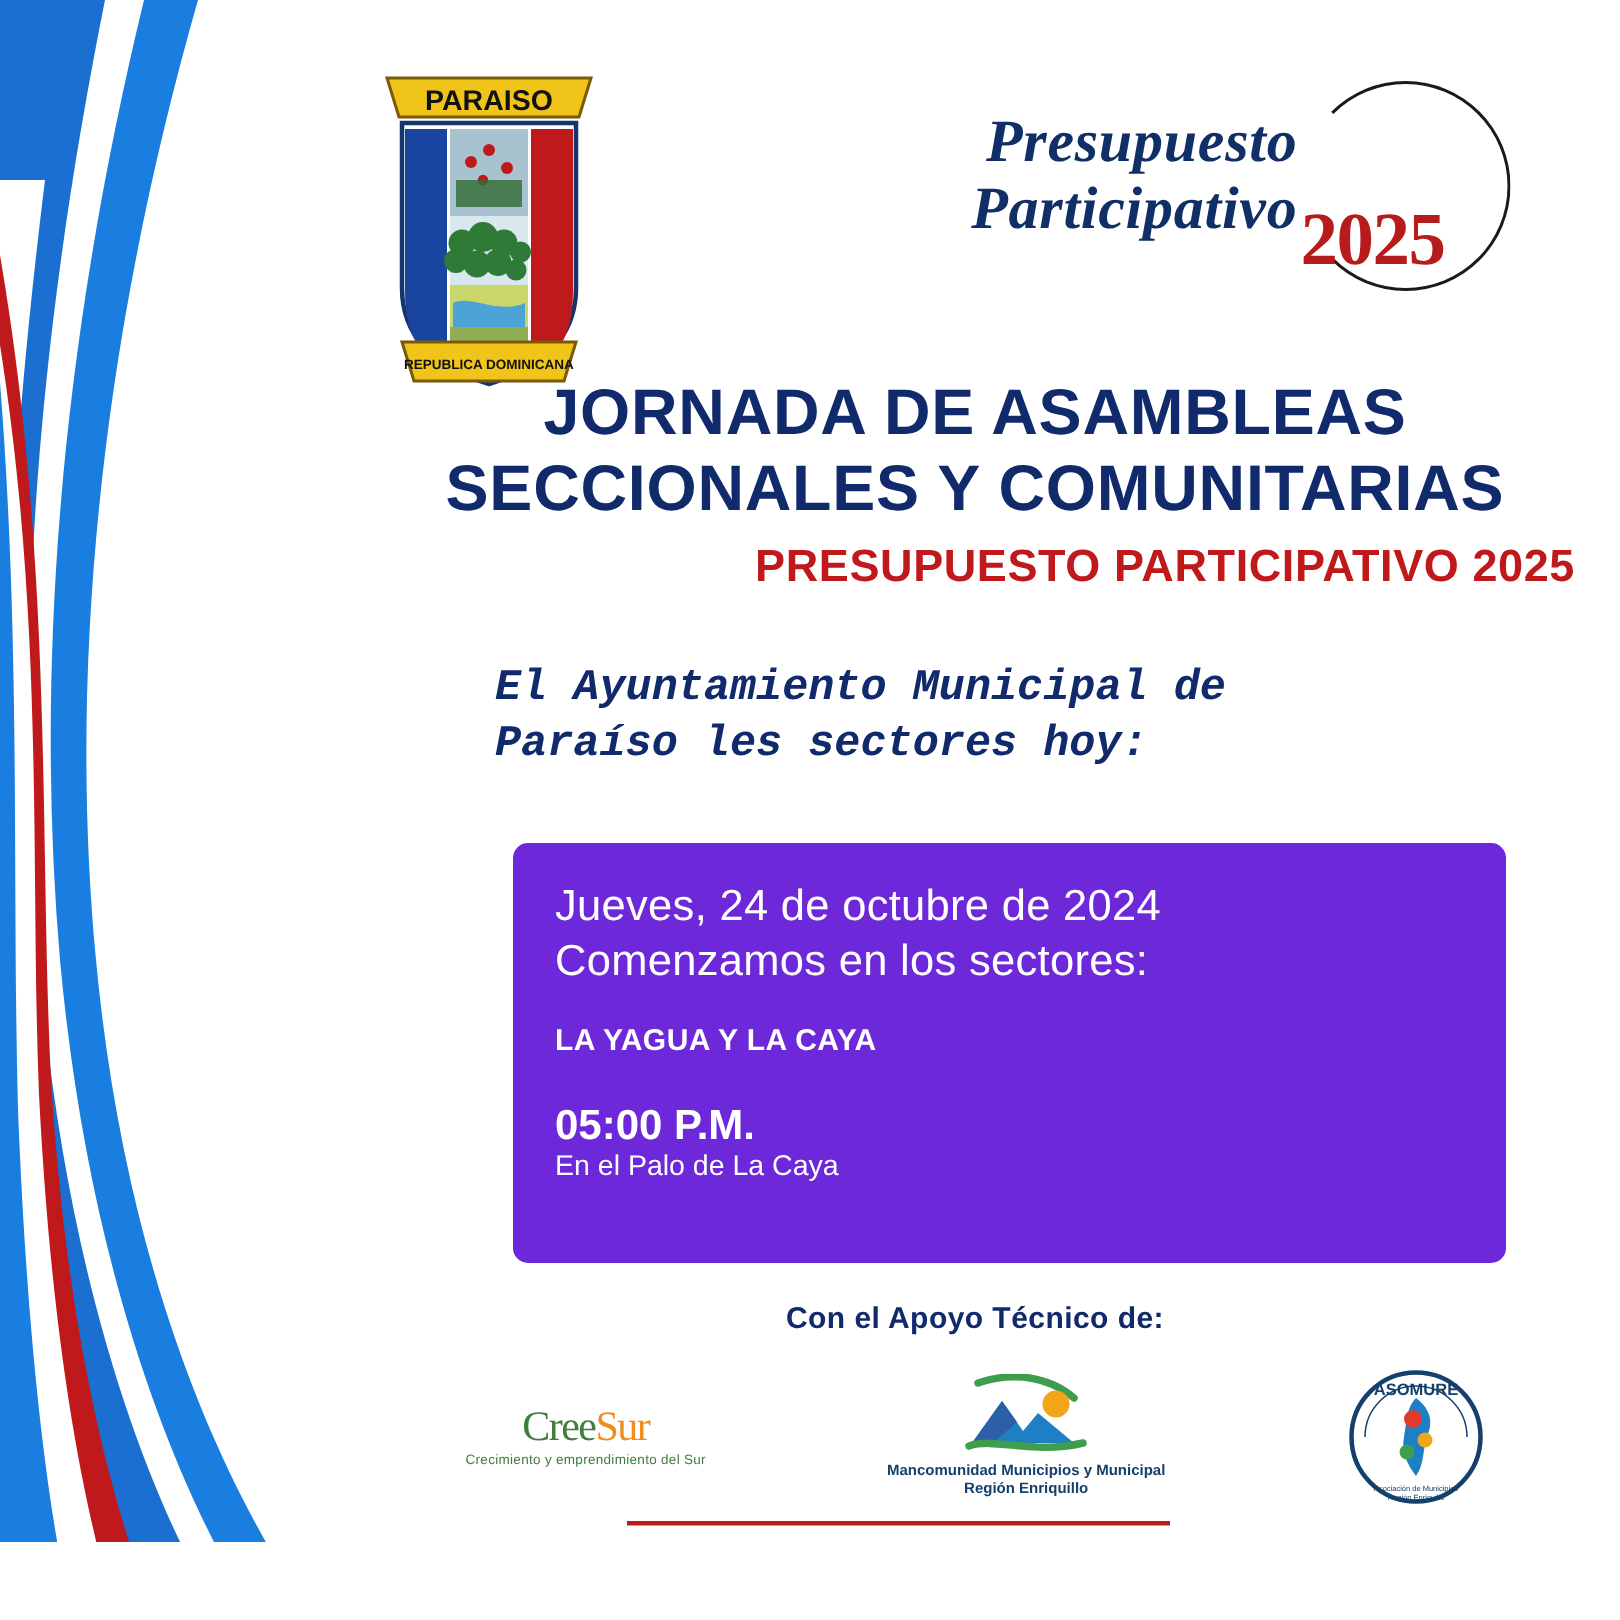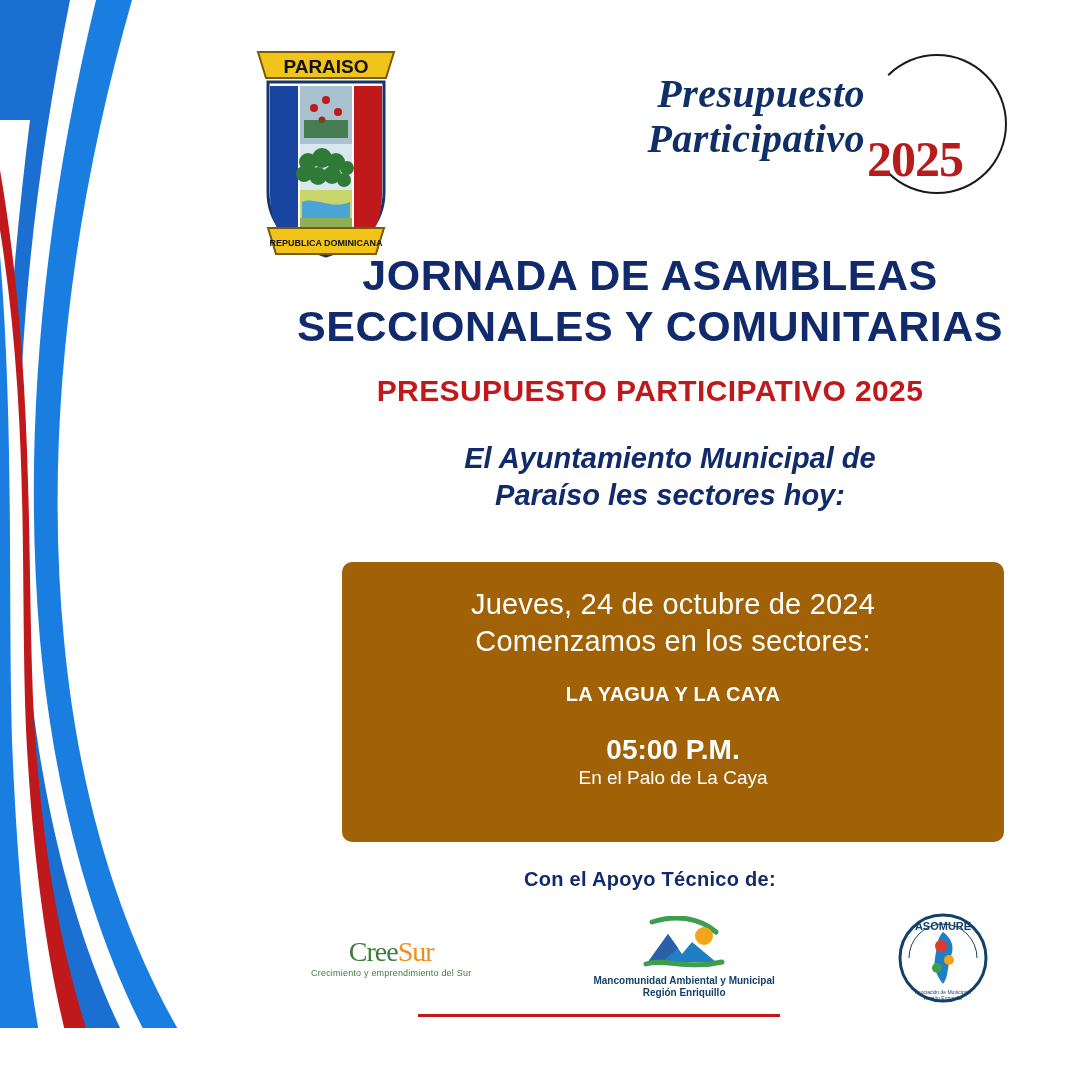--- a/index.html
+++ b/index.html
@@ -91,55 +91,57 @@
   }
   .title-line {
     font-size: 43px;
     font-weight: bold;
     color: #102a6b;
     letter-spacing: 0.5px;
     line-height: 1.18;
     text-transform: uppercase;
   }
   .subtitle-line {
-    margin-top: 23px;
+    margin-top: 10px;
     font-size: 30px;
     font-weight: bold;
     color: #c0191c;
     letter-spacing: 0.4px;
     text-transform: uppercase;
+    text-align: right;
   }
 
   
   #invite {
     position: absolute;
     left: 330px;
     top: 440px;
     width: 680px;
-    text-align: center;
+    text-align: left;
     font-size: 29px;
     font-style: italic;
     font-weight: bold;
     color: #102a6b;
     line-height: 1.28;
+    font-family: Liberation Mono, monospace;
   }
 
   
   #details-card {
     position: absolute;
     left: 342px;
     top: 562px;
     width: 662px;
     height: 280px;
-    background: #a16207;
+    background: #6d28d9;
     border-radius: 10px;
     color: #ffffff;
     box-sizing: border-box;
     padding: 24px 28px 20px 28px;
-    text-align: center;
+    text-align: left;
   }
   #details-card .date-line,
   #details-card .start-line {
     font-size: 29px;
     line-height: 1.28;
     font-weight: 400;
     letter-spacing: 0.2px;
   }
   #details-card .sectors {
     margin-top: 22px;
@@ -345,21 +347,21 @@
       <div class="manco-mark">
         <svg viewBox="0 0 84 56" width="84" height="56">
           <path d="M10,6 C34,-2 58,2 74,16" stroke="#3f9e4d" stroke-width="5" fill="none" stroke-linecap="round"></path>
           <circle cx="62" cy="20" r="9" fill="#f2a51a"></circle>
           <path d="M6,46 L26,18 L40,38 L50,26 L74,46 Z" fill="#1f7fc4"></path>
           <path d="M6,46 L26,18 L36,32 L20,46 Z" fill="#2b5fa8"></path>
           <path d="M4,48 C22,42 46,54 80,46" stroke="#3f9e4d" stroke-width="5" fill="none" stroke-linecap="round"></path>
         </svg>
       </div>
       <div class="manco-tag">
-        <div>Mancomunidad Ambiental y Municipal</div>
+        <div>Mancomunidad Municipios y Municipal</div>
         <div>Región Enriquillo</div>
       </div>
     </div>
 
     <div class="logo">
       <div class="asomure-mark">
         <svg viewBox="0 0 92 92" width="92" height="92">
           <circle cx="46" cy="46" r="43" fill="#ffffff" stroke="#14406b" stroke-width="3"></circle>
           <path d="M46,20 C54,26 58,34 54,44 C50,54 52,64 46,72 C40,64 36,56 38,46 C40,34 40,26 46,20 Z" fill="#1f7fc4"></path>
           <circle cx="44" cy="34" r="6" fill="#e03a2f"></circle>

